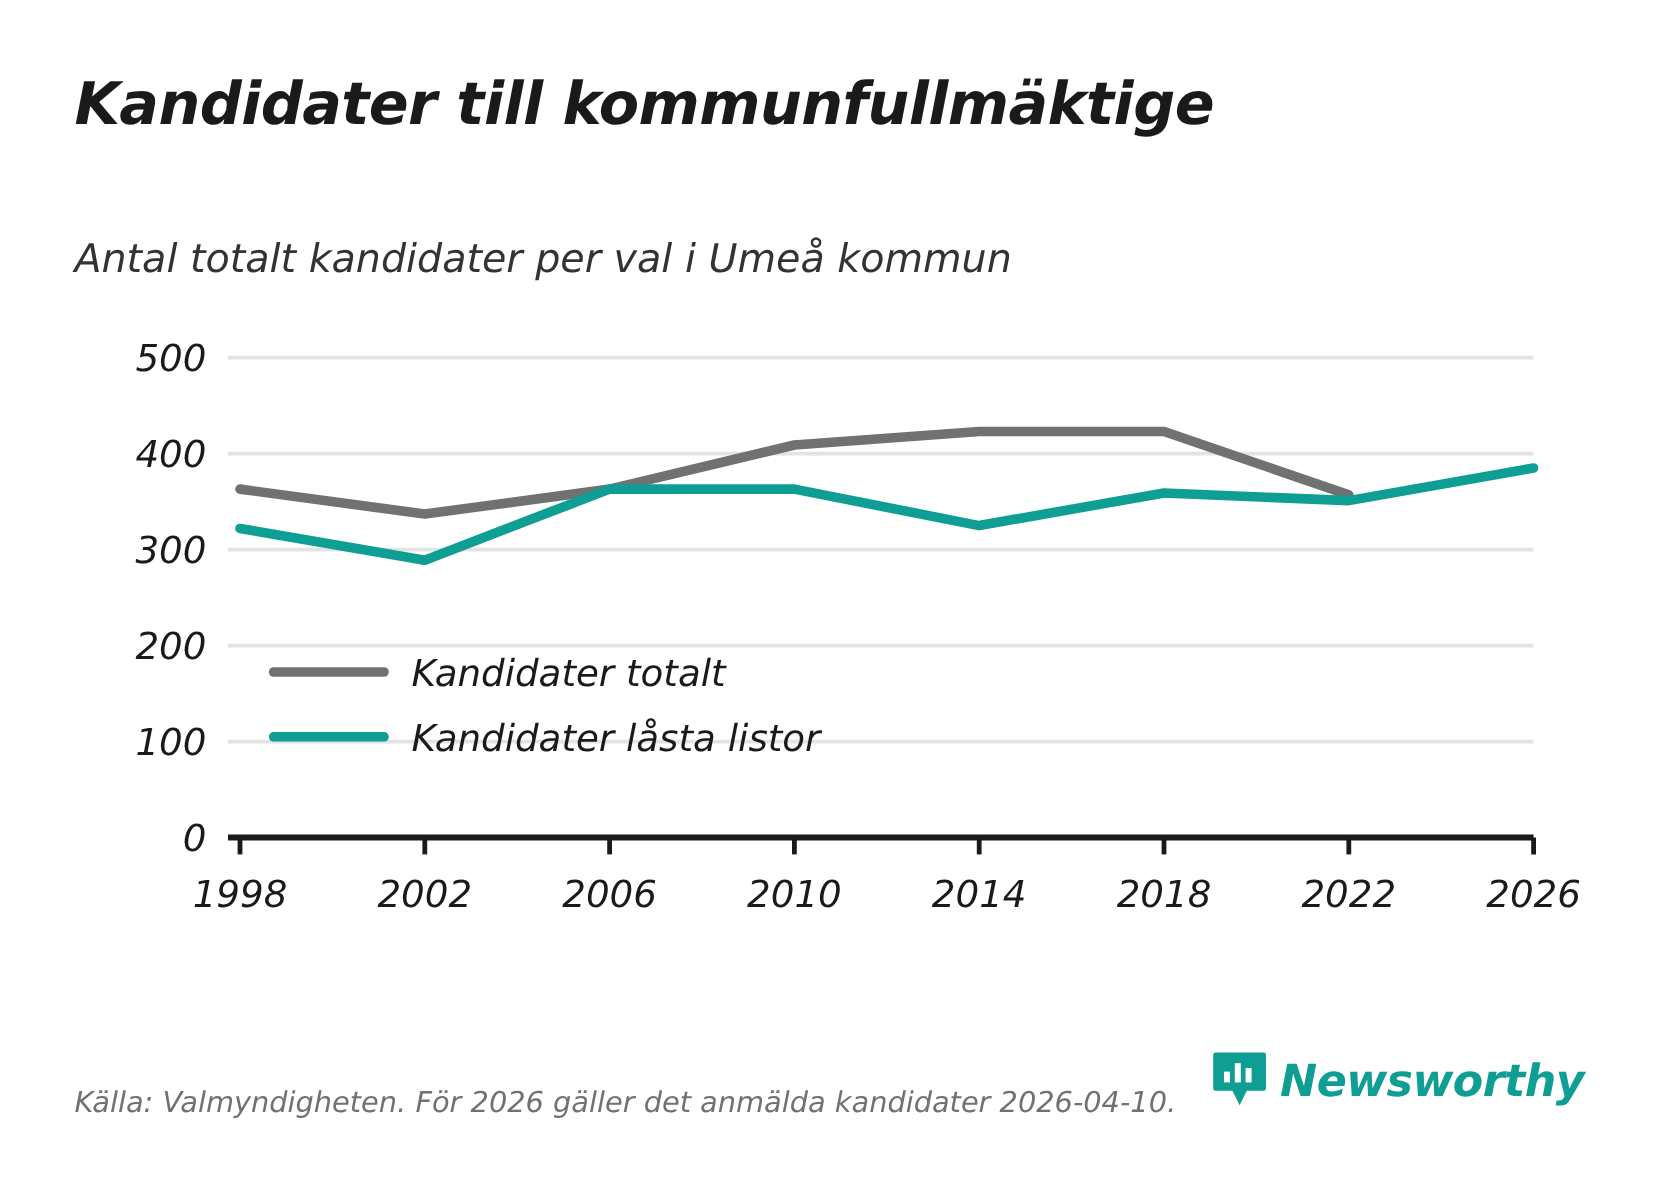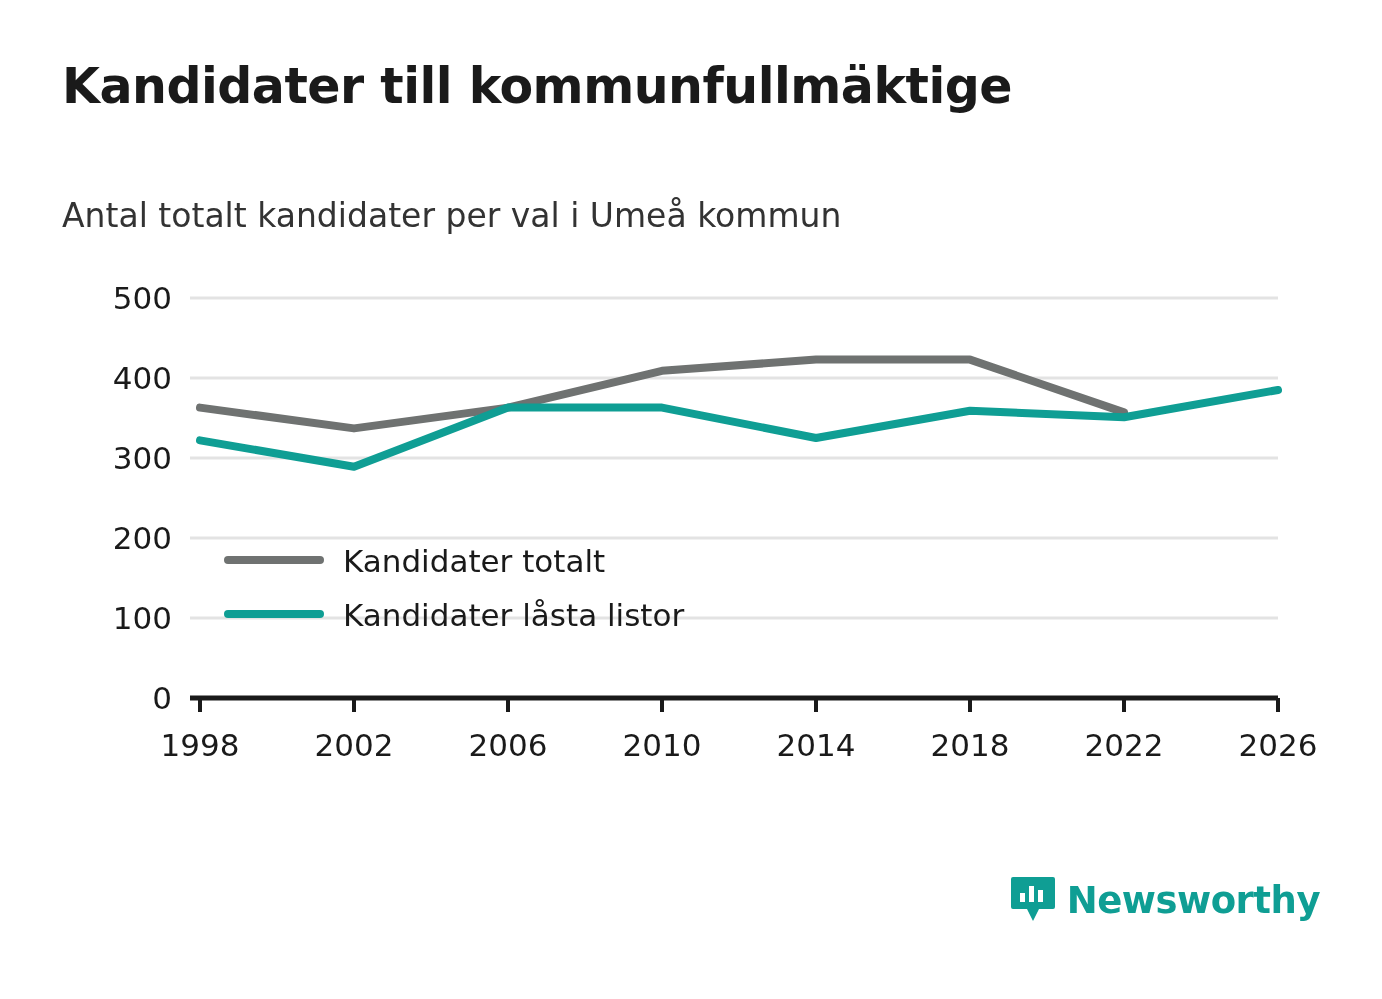--- a/index.html
+++ b/index.html
@@ -13,20 +13,21 @@
     font-family: "DejaVu Sans", sans-serif;
     color: #222222;
     position: relative;
     overflow: hidden;
   }
   .page {
     position: relative;
     width: 1382px;
     height: 999px;
     box-sizing: border-box;
+    font-style: italic;
   }
   .title {
     position: absolute;
     left: 62px;
     top: 58px;
     font-size: 49px;
     font-weight: bold;
     letter-spacing: -0.5px;
     color: #1a1a1a;
     white-space: nowrap;
@@ -126,20 +127,21 @@
           <line x1="228" x2="320" y1="300" y2="300" stroke="#6f7271" stroke-width="8" stroke-linecap="round"></line>
           <text x="343" y="312" class="tick-label" font-size="32">Kandidater totalt</text>
         </g>
         <g>
           <line x1="228" x2="320" y1="354" y2="354" stroke="#0f9e94" stroke-width="8" stroke-linecap="round"></line>
           <text x="343" y="366" class="tick-label" font-size="32">Kandidater låsta listor</text>
         </g>
       </svg>
   </div>
 
+  <div class="footer">Källa: Valmyndigheten. För 2026 gäller det anmälda kandidater 2026-04-10.</div>
 
   <div class="logo">
     <div class="logo-mark">
       <svg width="48" height="50" viewBox="0 0 48 50">
         <path d="M4 2 H44 A2 2 0 0 1 46 4 V32 A2 2 0 0 1 44 34 H30 L24 46 L18 34 H4 A2 2 0 0 1 2 32 V4 A2 2 0 0 1 4 2 Z" fill="#0f9e94"></path>
         <rect x="11" y="18" width="5" height="9" fill="#ffffff"></rect>
         <rect x="20" y="11" width="5" height="16" fill="#ffffff"></rect>
         <rect x="29" y="15" width="5" height="12" fill="#ffffff"></rect>
       </svg>
     </div>

